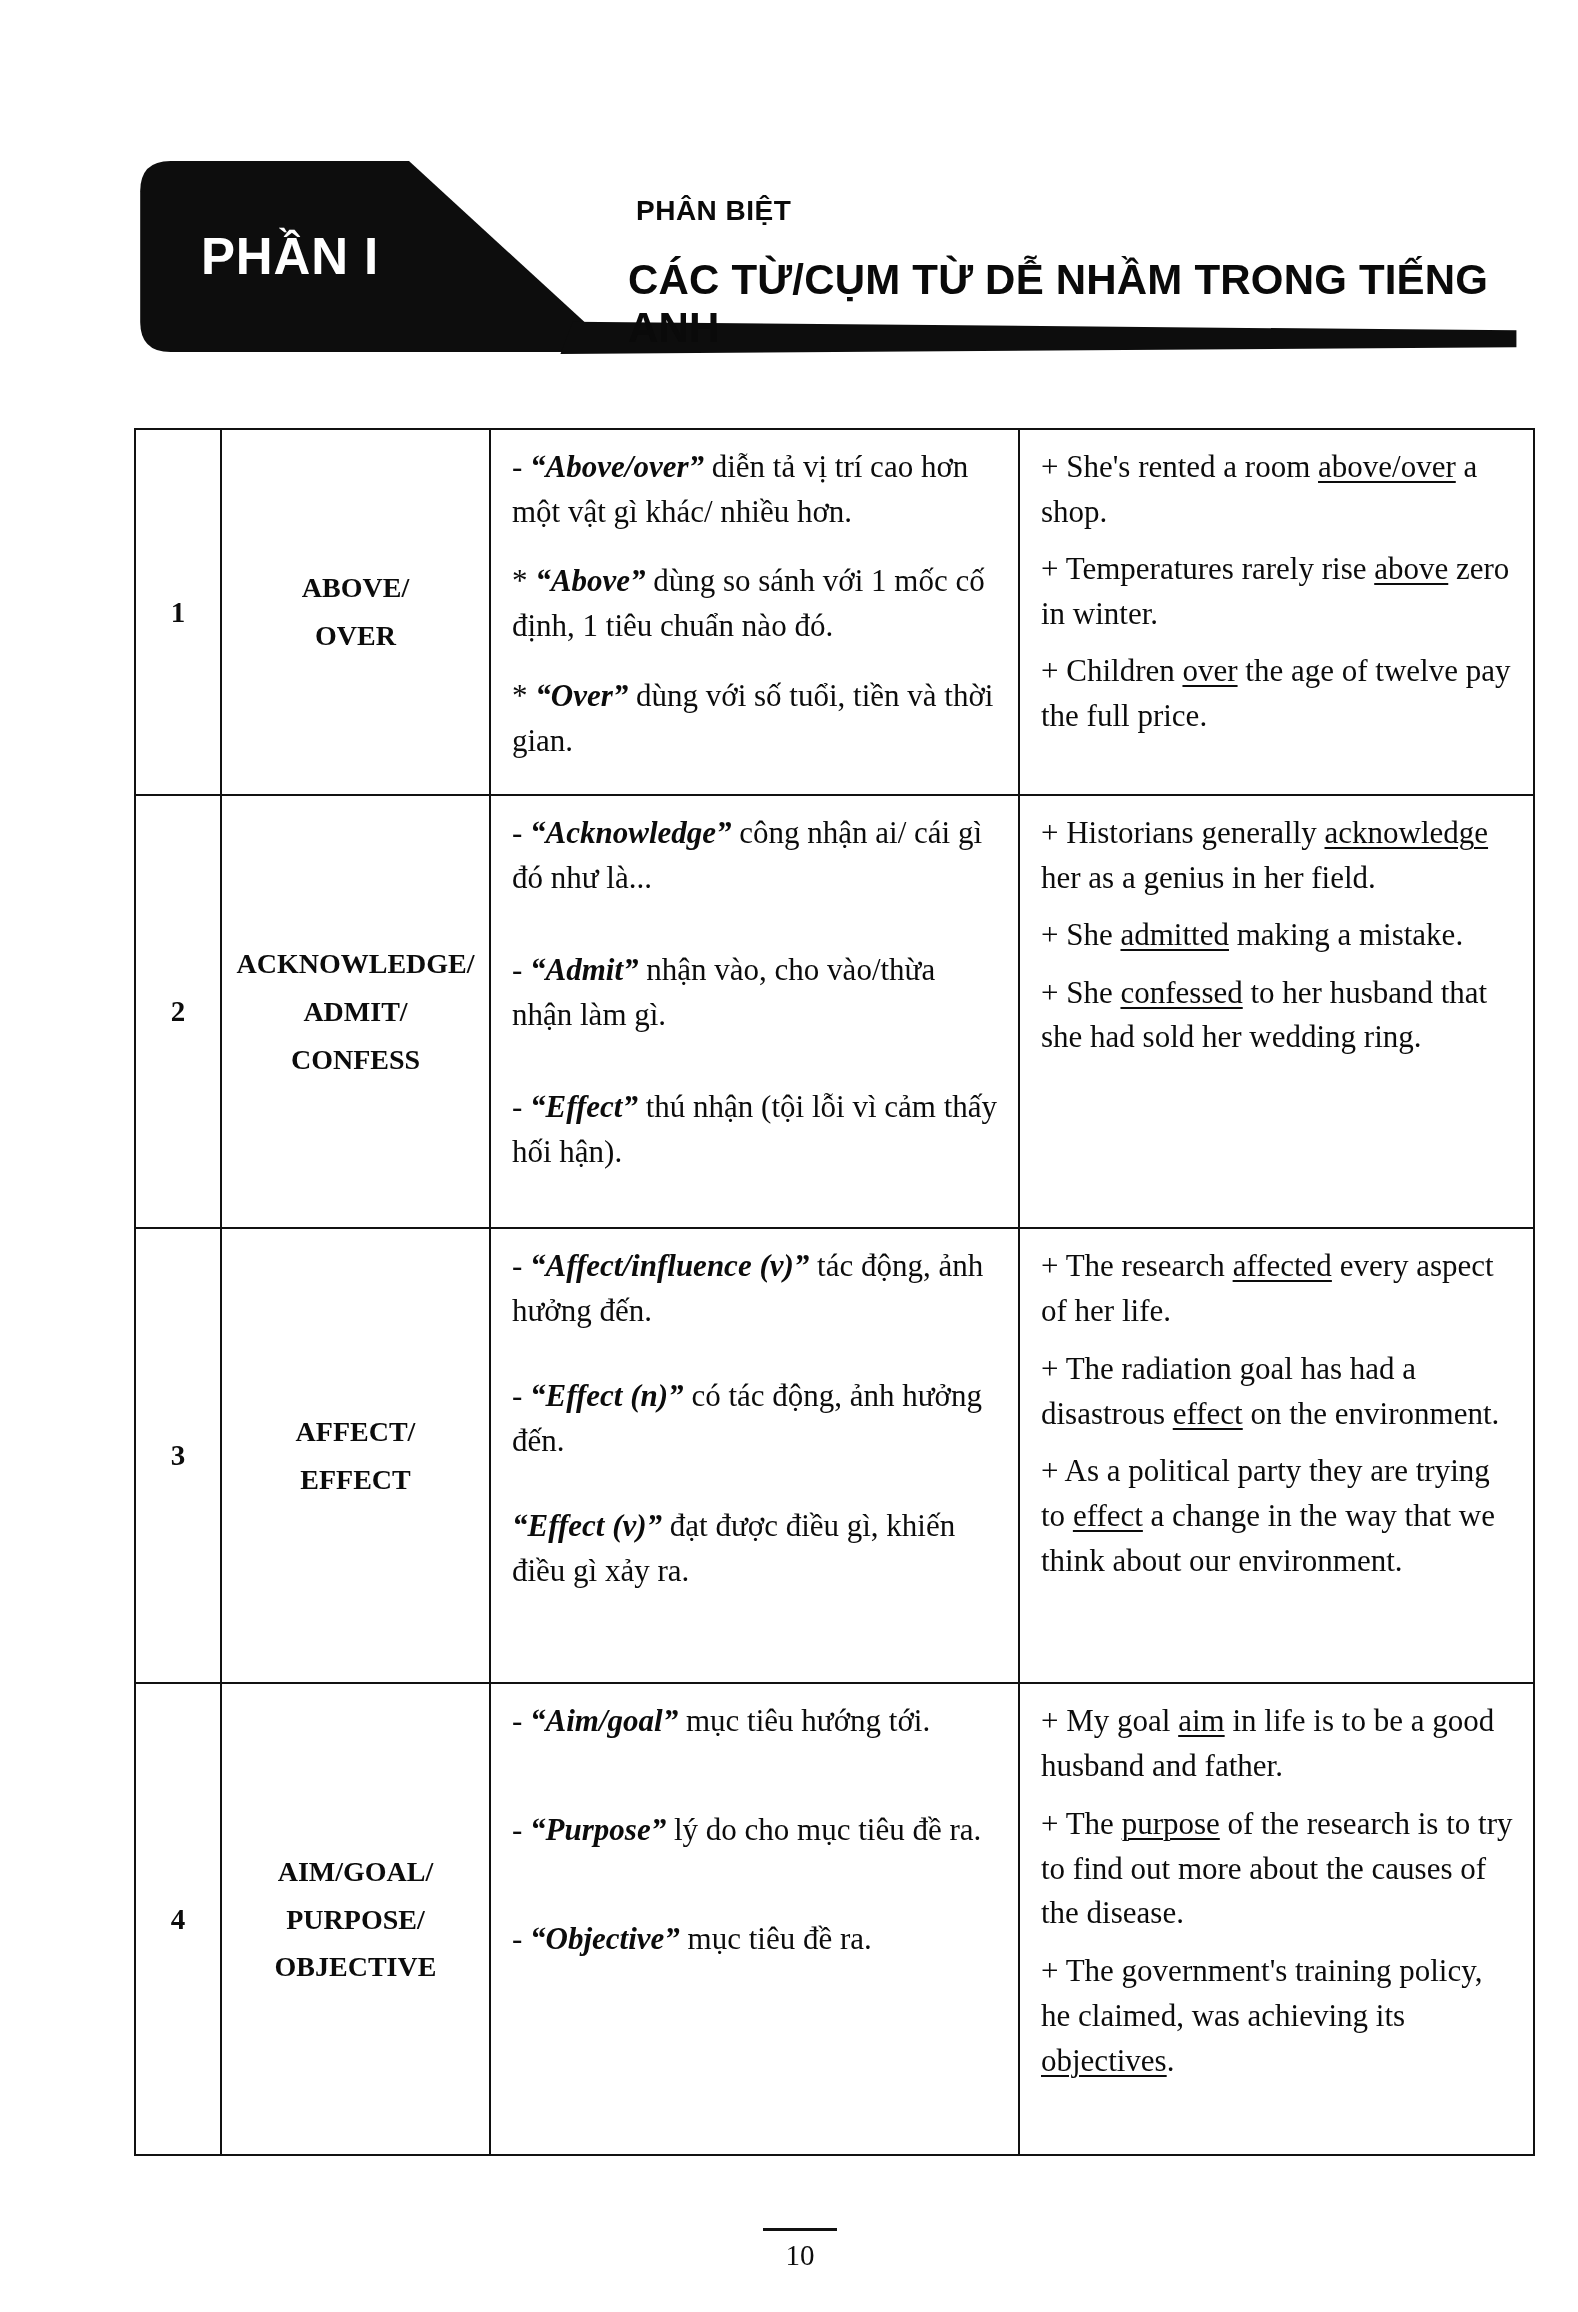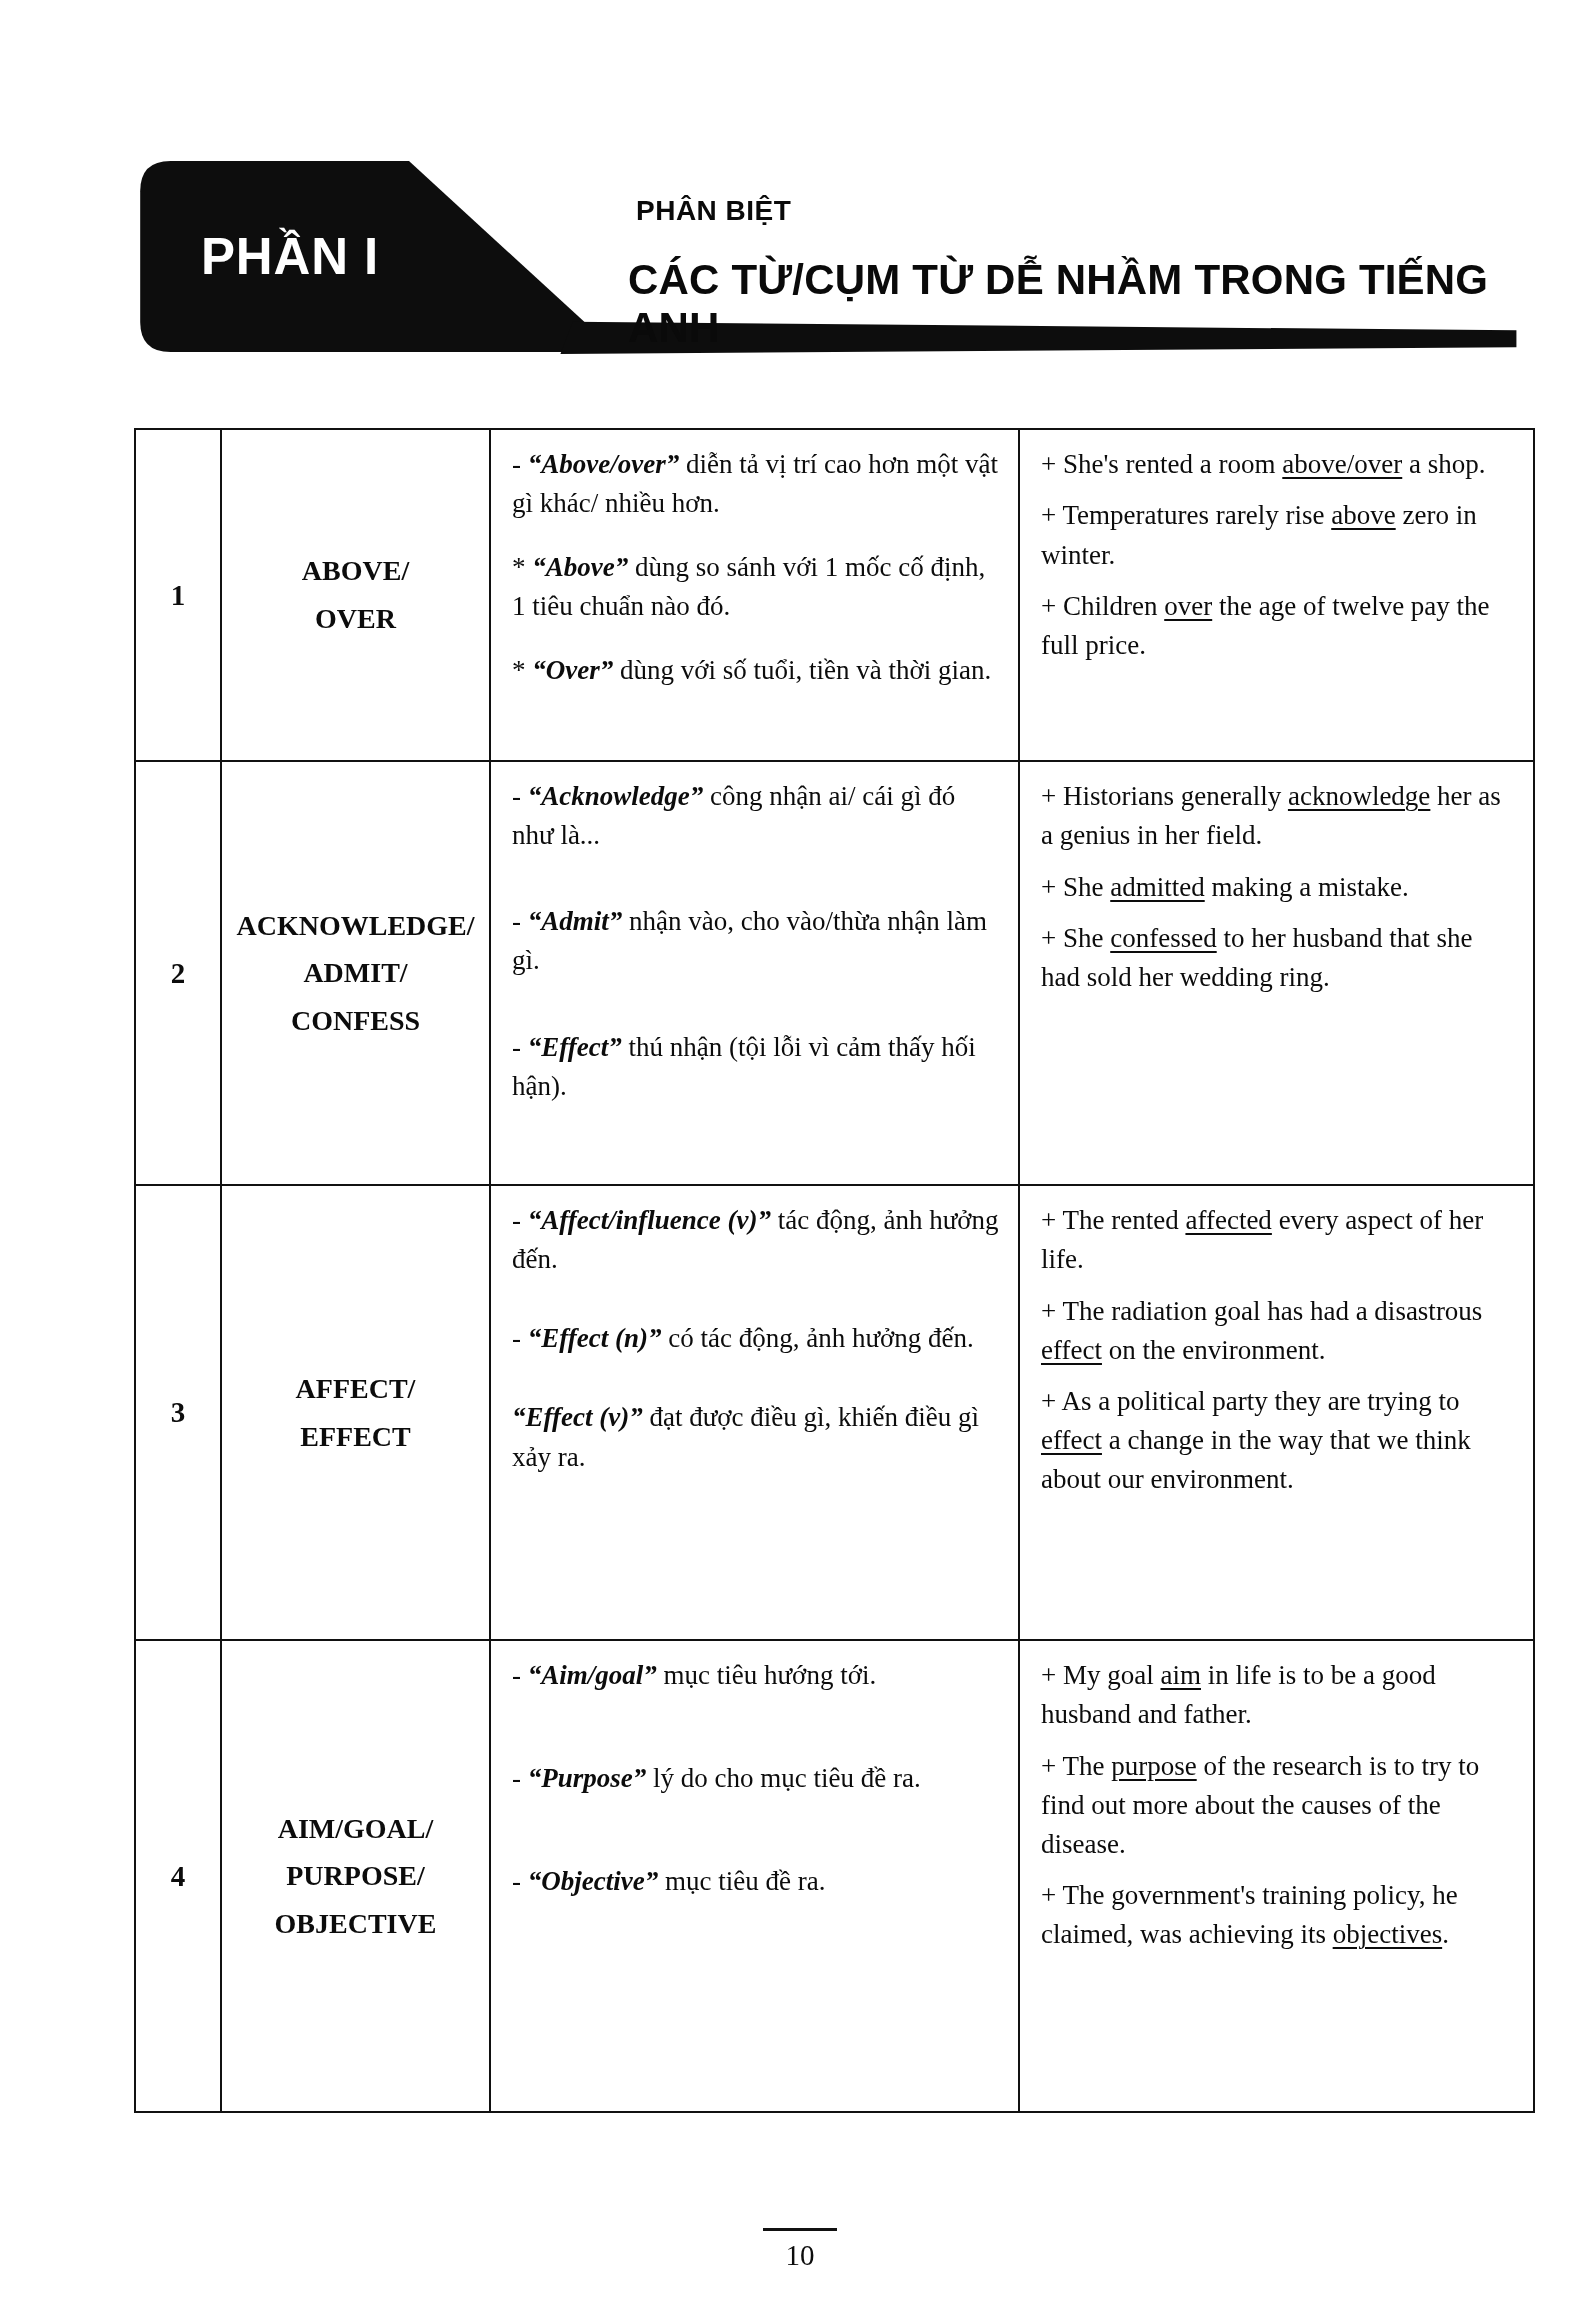--- a/index.html
+++ b/index.html
@@ -31,21 +31,21 @@
   }
   th,td{border:2.5px solid #111}
   th{font-size:29px;font-weight:700;text-align:center;vertical-align:middle;line-height:1.3;padding:3.8px}
   tr.hdr{height:96px}
   tr.r1{height:332px}
   tr.r2{height:424px}
   tr.r3{height:455px}
   tr.r4{height:472px}
   td.stt{font-size:29px;font-weight:700;text-align:center;vertical-align:middle}
   td.words{font-size:28px;font-weight:700;text-align:center;vertical-align:middle;line-height:1.7;padding:0 7.6px}
-  td.usage,td.examples{vertical-align:top;font-size:27px;line-height:1.45;padding:15px 17px 5.7px 21px}
+  td.usage,td.examples{vertical-align:top;font-size:31px;line-height:1.45;padding:15px 17px 5.7px 21px}
   .para{margin:0 0 19px}
   td.usage .para{margin-bottom:24.6px}
   tr.r2 td.usage .para{margin-bottom:47px}
   tr.r3 td.usage .para{margin-bottom:40px}
   tr.r4 td.usage .para{margin-bottom:64px}
   td.examples .para{margin-bottom:12.3px}
   .f-b{font-weight:700}
   .f-i{font-style:italic}
   .f-u{text-decoration:underline;text-decoration-thickness:2.1px;text-underline-offset:3.8px}
 
@@ -108,21 +108,21 @@
 
     <tr class="r3">
       <td class="stt">3</td>
       <td class="words">AFFECT/<br>EFFECT</td>
       <td class="usage">
             <p class="para"><span>- </span><span class="f-b f-i">“Affect/influence (v)”</span><span> tác động, ảnh hưởng đến.</span></p>
             <p class="para"><span>- </span><span class="f-b f-i">“Effect (n)”</span><span> có tác động, ảnh hưởng đến.</span></p>
             <p class="para"><span class="f-b f-i">“Effect (v)”</span><span> đạt được điều gì, khiến điều gì xảy ra.</span></p>
           </td>
       <td class="examples">
-            <p class="para"><span>+ The rented </span><span class="f-u">affected</span><span> every aspect of her life.</span></p>
+            <p class="para"><span>+ The research </span><span class="f-u">affected</span><span> every aspect of her life.</span></p>
             <p class="para"><span>+ The radiation goal has had a disastrous </span><span class="f-u">effect</span><span> on the environment.</span></p>
             <p class="para"><span>+ As a political party they are trying to </span><span class="f-u">effect</span><span> a change in the way that we think about our environment.</span></p>
           </td>
     </tr>
 
     <tr class="r4">
       <td class="stt">4</td>
       <td class="words">AIM/GOAL/<br>PURPOSE/<br>OBJECTIVE</td>
       <td class="usage">
             <p class="para"><span>- </span><span class="f-b f-i">“Aim/goal”</span><span> mục tiêu hướng tới.</span></p>

